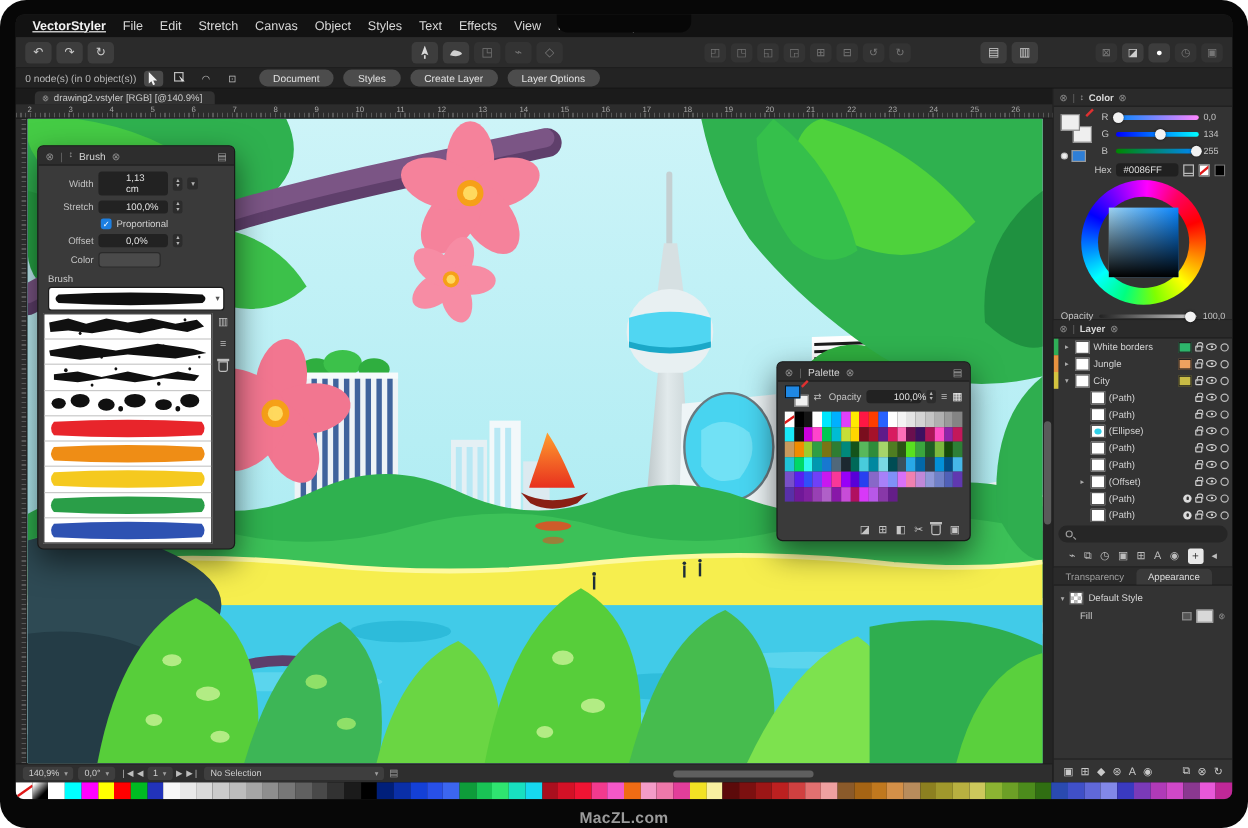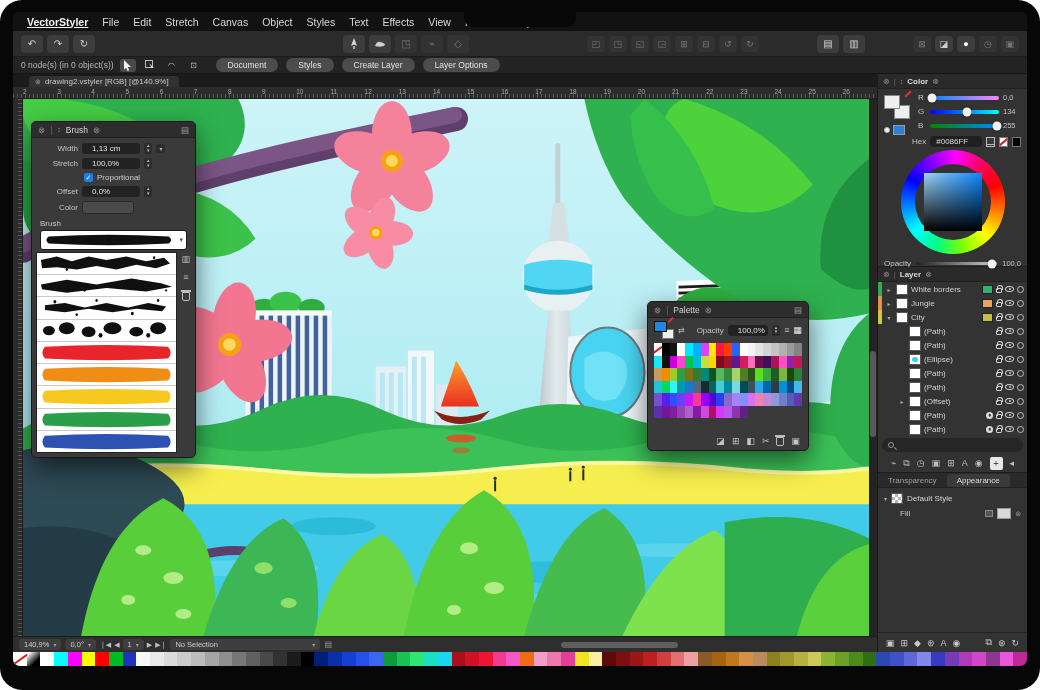--- a/index.html
+++ b/index.html
@@ -175,21 +175,21 @@
   
   .fpanel { position:absolute; background:#3a3a3a; border:1px solid #191919; border-radius:5px;
             box-shadow:0 10px 26px rgba(0,0,0,.55); z-index:20; display:flex; flex-direction:column; overflow:hidden; }
   .fhead { height:16px; background:#2d2d2d; border-bottom:1px solid #202020; display:flex; align-items:center;
            gap:5px; padding:0 6px; color:#d4d4d4; font-size:8.5px; flex:0 0 auto; }
   .fhead .x { color:#8f8f8f; } .fhead .menu { margin-left:auto; color:#9f9f9f; }
   .brush-panel { left:8px; top:22px; width:165px; height:337px; }
   .bp-fields { padding:5px 8px 2px; display:flex; flex-direction:column; gap:4px; }
   .bp-row { display:flex; align-items:center; gap:4px; }
   .bp-row .lab { width:38px; text-align:right; color:#c2c2c2; font-size:8px; }
-  .bp-input { background:#222; border-radius:3px; color:#e0e0e0; font-size:8px; padding:1px 10px; width:58px; }
+  .bp-input { background:#222; border-radius:3px; color:#e0e0e0; font-size:8px; padding:1px 23px; width:58px; }
   .stepper { display:flex; flex-direction:column; color:#b5b5b5; font-size:4.5px; line-height:4.5px;
              background:#2c2c2c; border-radius:2px; padding:1px 2px; }
   .dd-btn { background:#2c2c2c; border-radius:2px; color:#b5b5b5; font-size:6px; padding:1px 3px; }
   .chk { width:9px; height:9px; background:#1d7fe0; border-radius:2px; color:#fff; font-size:7px;
          display:flex; align-items:center; justify-content:center; }
   .bp-colorchip { width:52px; height:13px; background:#4a4a4a; border-radius:3px; border:1px solid #2a2a2a; }
   .bp-listlabel { color:#c8c8c8; font-size:8px; padding:3px 8px 2px; }
   .bp-preview { margin:0 8px; background:#fff; border:1px solid #1a1a1a; border-radius:3px; height:20px;
                 display:flex; align-items:center; }
   .bp-preview svg { flex:1; height:16px; } .bp-preview .car { color:#555; font-size:7px; padding:0 3px; }
@@ -1260,13 +1260,14 @@
         <span class="sw" style="background: rgb(122, 58, 184);"></span>
         <span class="sw" style="background: rgb(176, 58, 184);"></span>
         <span class="sw" style="background: rgb(208, 72, 200);"></span>
         <span class="sw" style="background: rgb(138, 56, 144);"></span>
         <span class="sw" style="background: rgb(232, 88, 216);"></span>
         <span class="sw" style="background: rgb(192, 40, 152);"></span>
       </div>
 
   </div>
   <div class="notch"></div>
+  <div class="bezel-label">MacZL.com</div>
 </div>
 
 </body></html>

